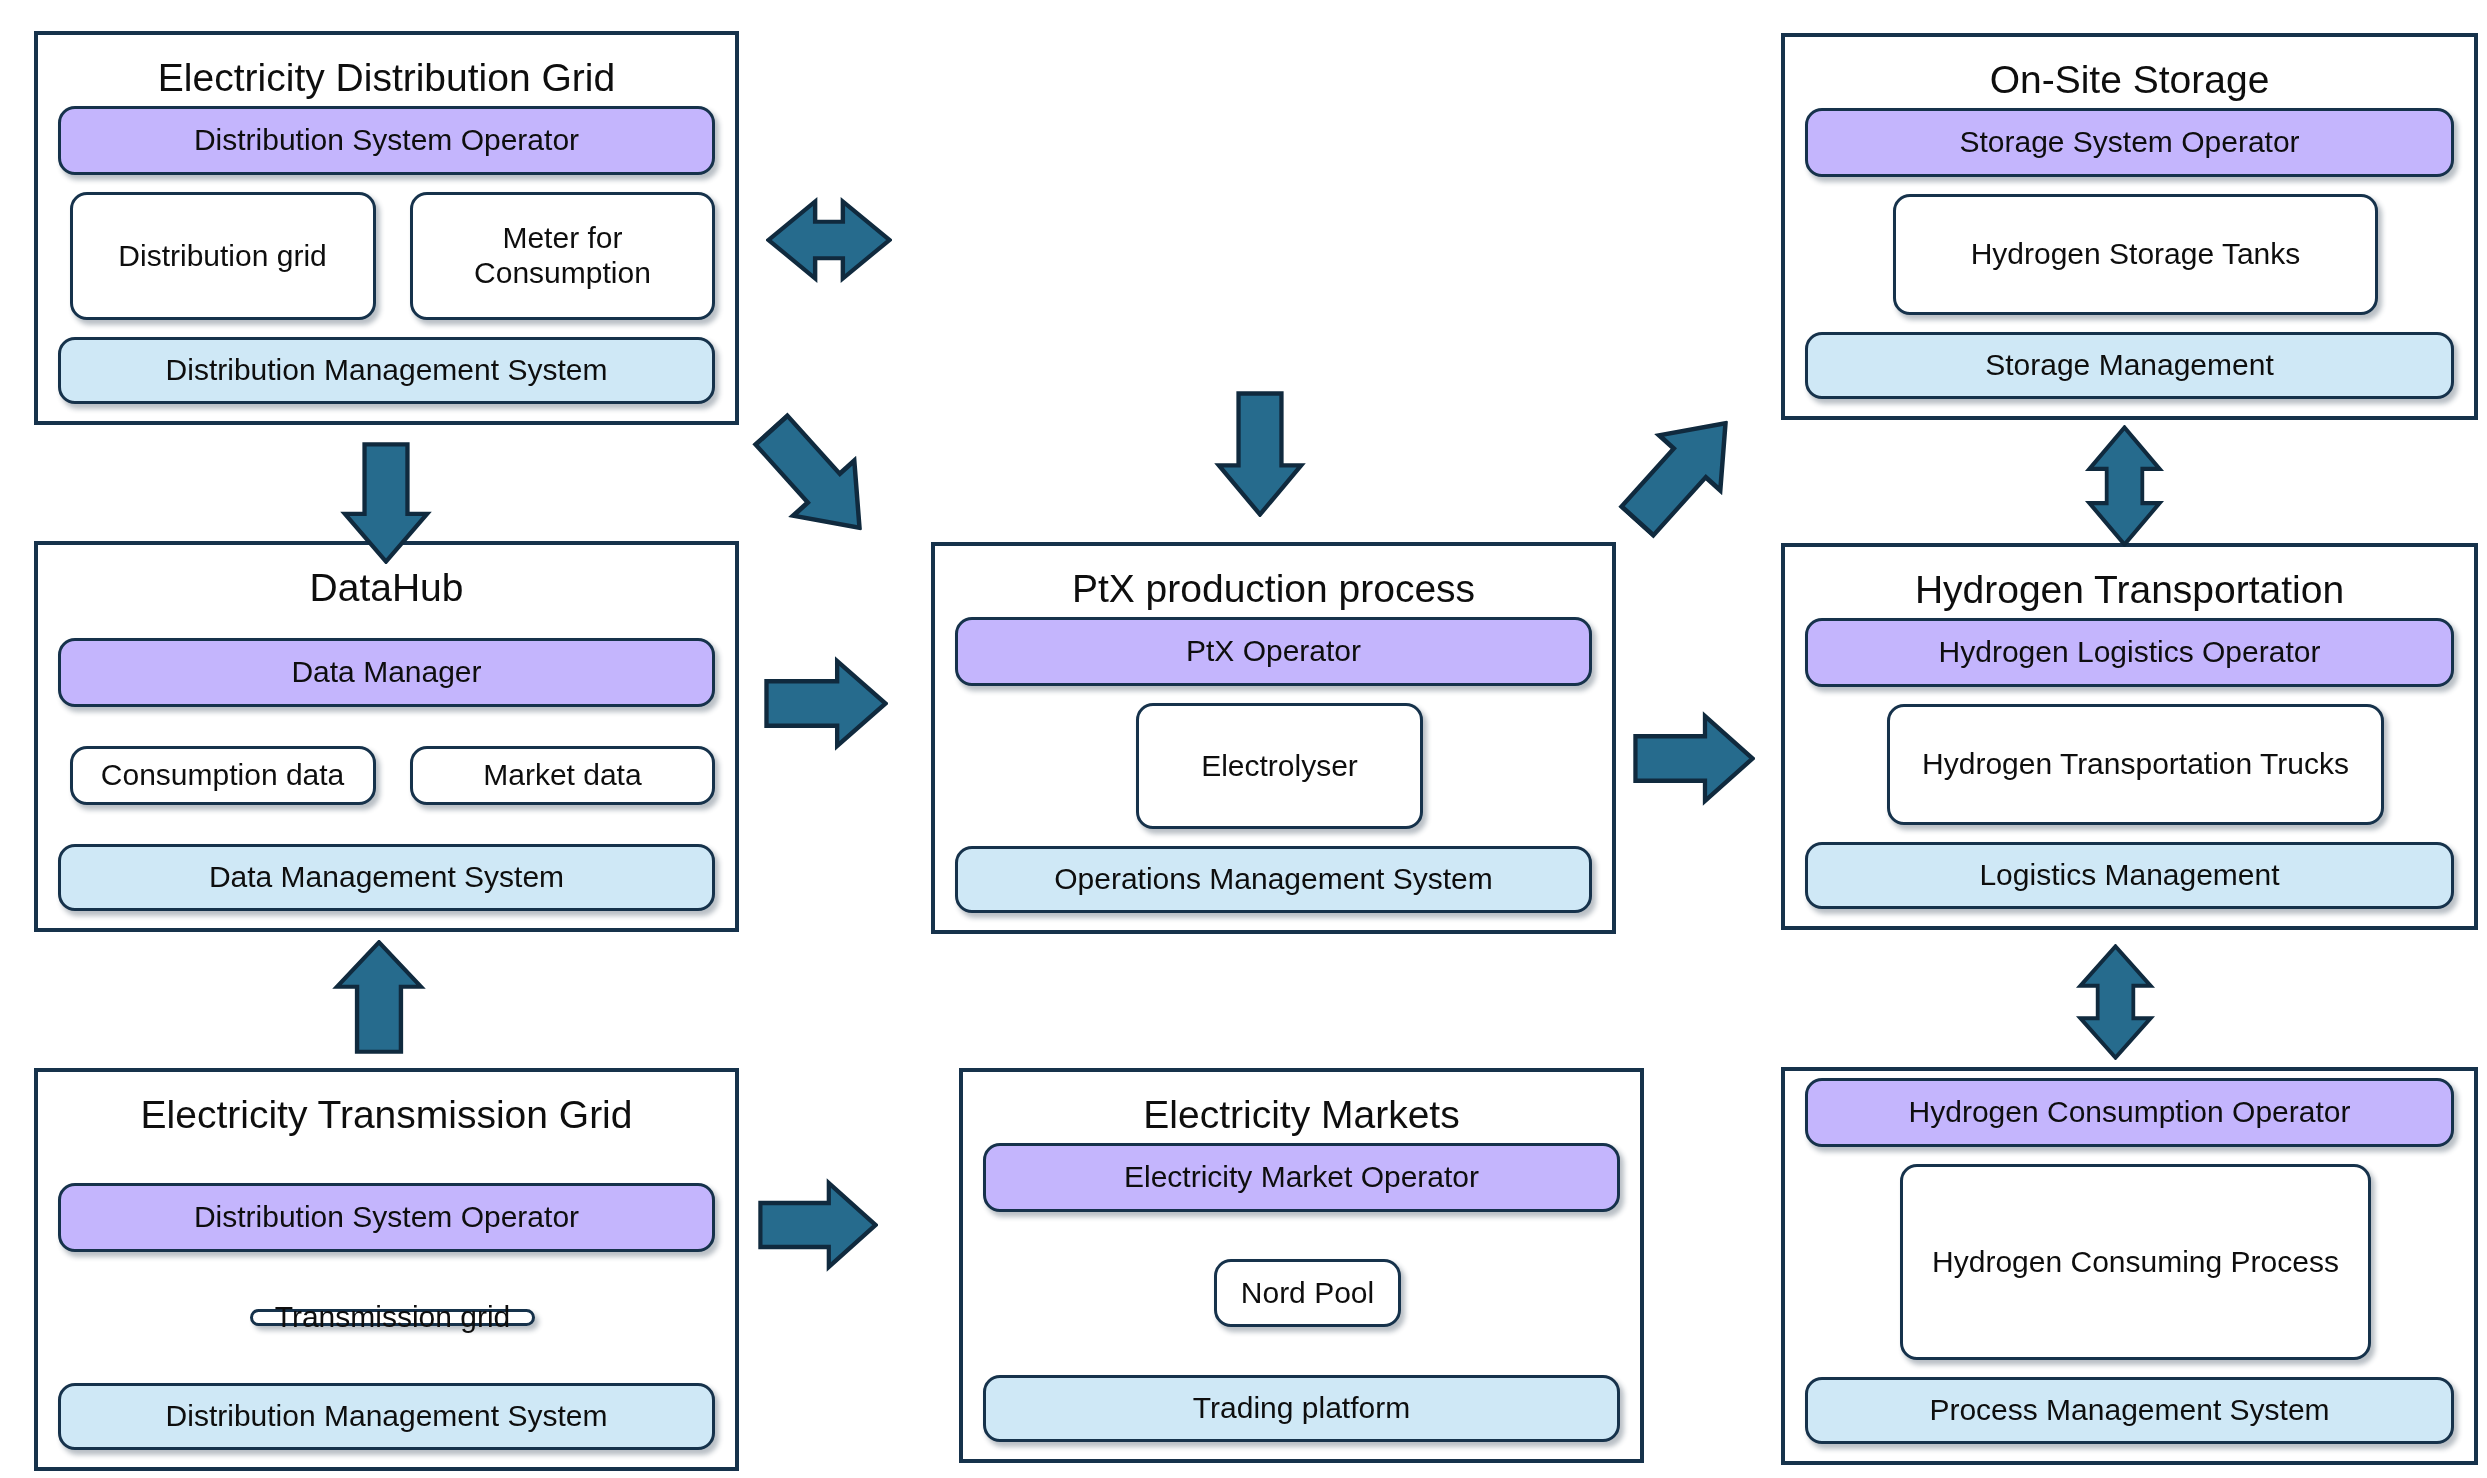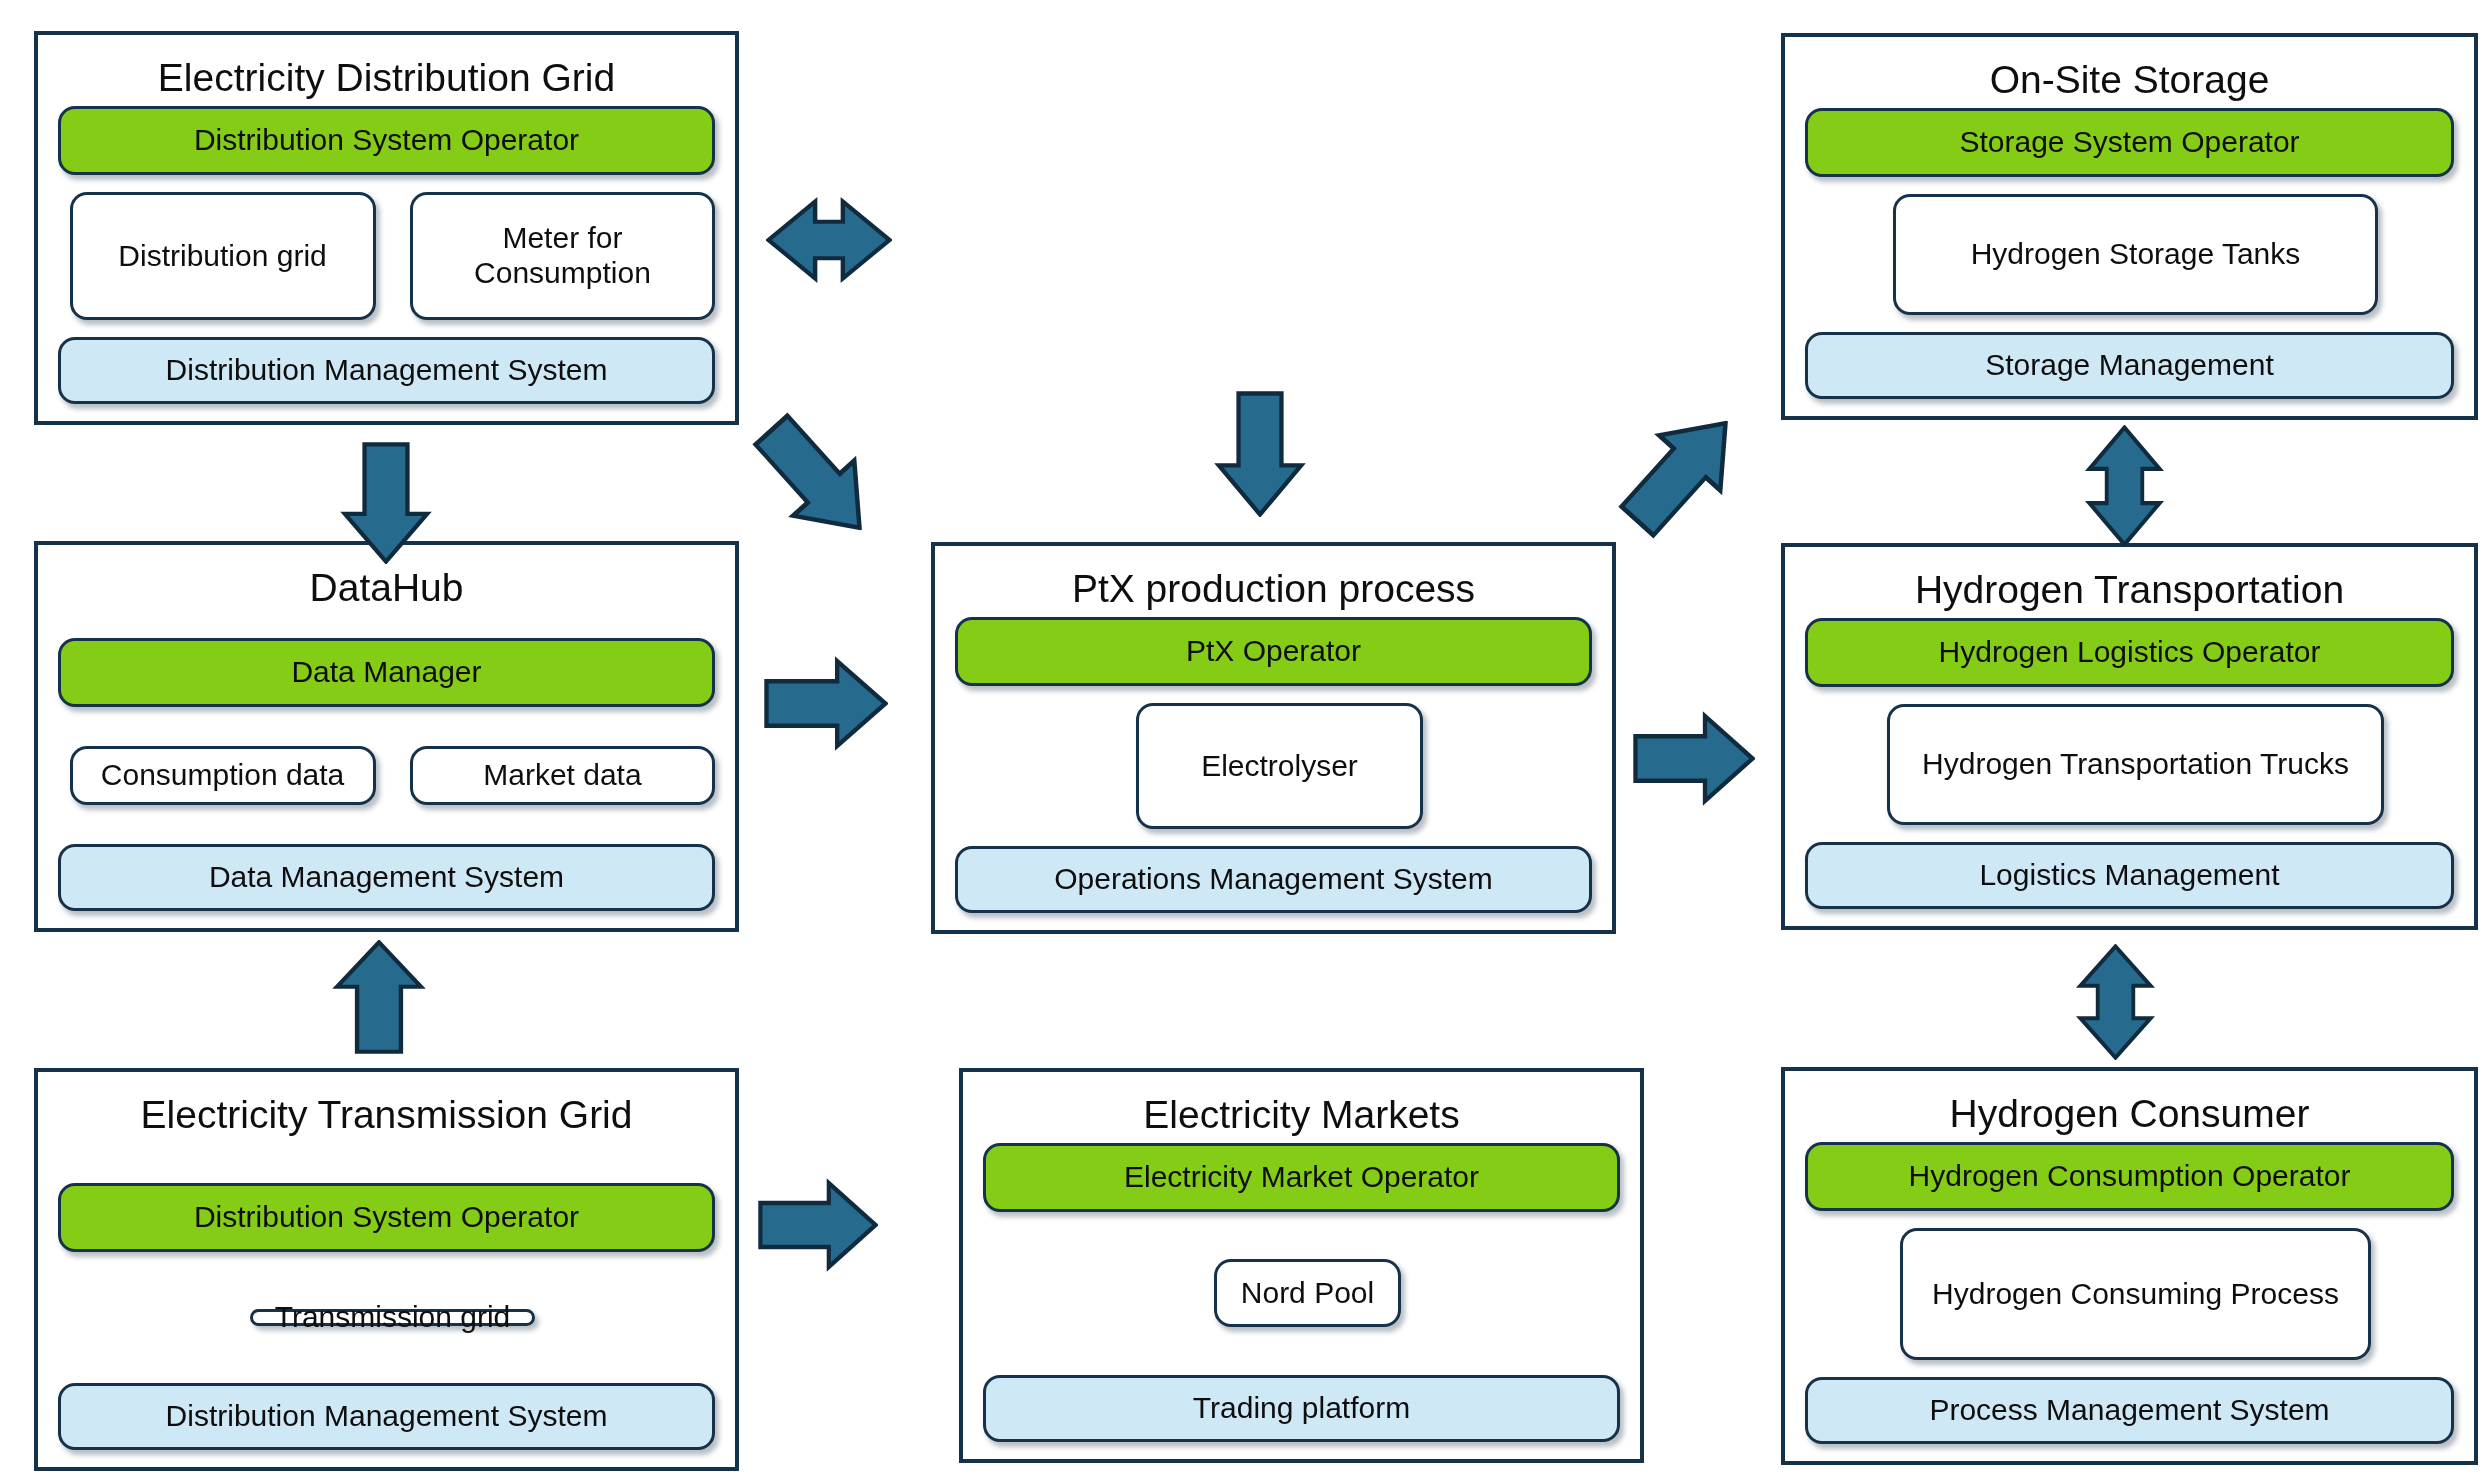--- a/index.html
+++ b/index.html
@@ -44,21 +44,21 @@
     border-radius:17px;
     display:flex;
     align-items:center;
     justify-content:center;
     text-align:center;
     font-size:30px;
     line-height:1.15;
     background:#ffffff;
     box-shadow:3.9px 4.6px 5.2px rgba(23,44,64,0.30);
   }
-  .pill.peach{ background:#84cc16; height:69px; flex:none; }
+  .pill.peach{ background:#c4b5fd; height:69px; flex:none; }
   .pill.system{ background:#cfe8f6; height:67px; flex:none; margin-top:auto; }
   .asset-row{
     flex:1;
     display:flex;
     justify-content:center;
     align-items:stretch;
     gap:34px;
     padding:17px 0 17px 12px;
     min-height:0;
   }
@@ -171,21 +171,20 @@
   <section class="card" id="c-em">
     <h2 class="card-title">Electricity Markets</h2>
     <div class="pill peach">Electricity Market Operator</div>
     <div class="asset-row">
       <div class="pill">Nord Pool</div>
     </div>
     <div class="pill system">Trading platform</div>
   </section>
 
   <section class="card" id="c-h2c">
-    <h2 class="card-title">Hydrogen Consumer</h2>
     <div class="pill peach">Hydrogen Consumption Operator</div>
     <div class="asset-row">
       <div class="pill">Hydrogen Consuming Process</div>
     </div>
     <div class="pill system">Process Management System</div>
   </section>
 
   <div class="arrow" id="a-edg-der">
     <svg viewBox="0 0 200 150" preserveAspectRatio="none" aria-hidden="true">
       <polygon points="4,75 78,8 78,43 122,43 122,8 196,75 122,142 122,107 78,107 78,142"></polygon>

